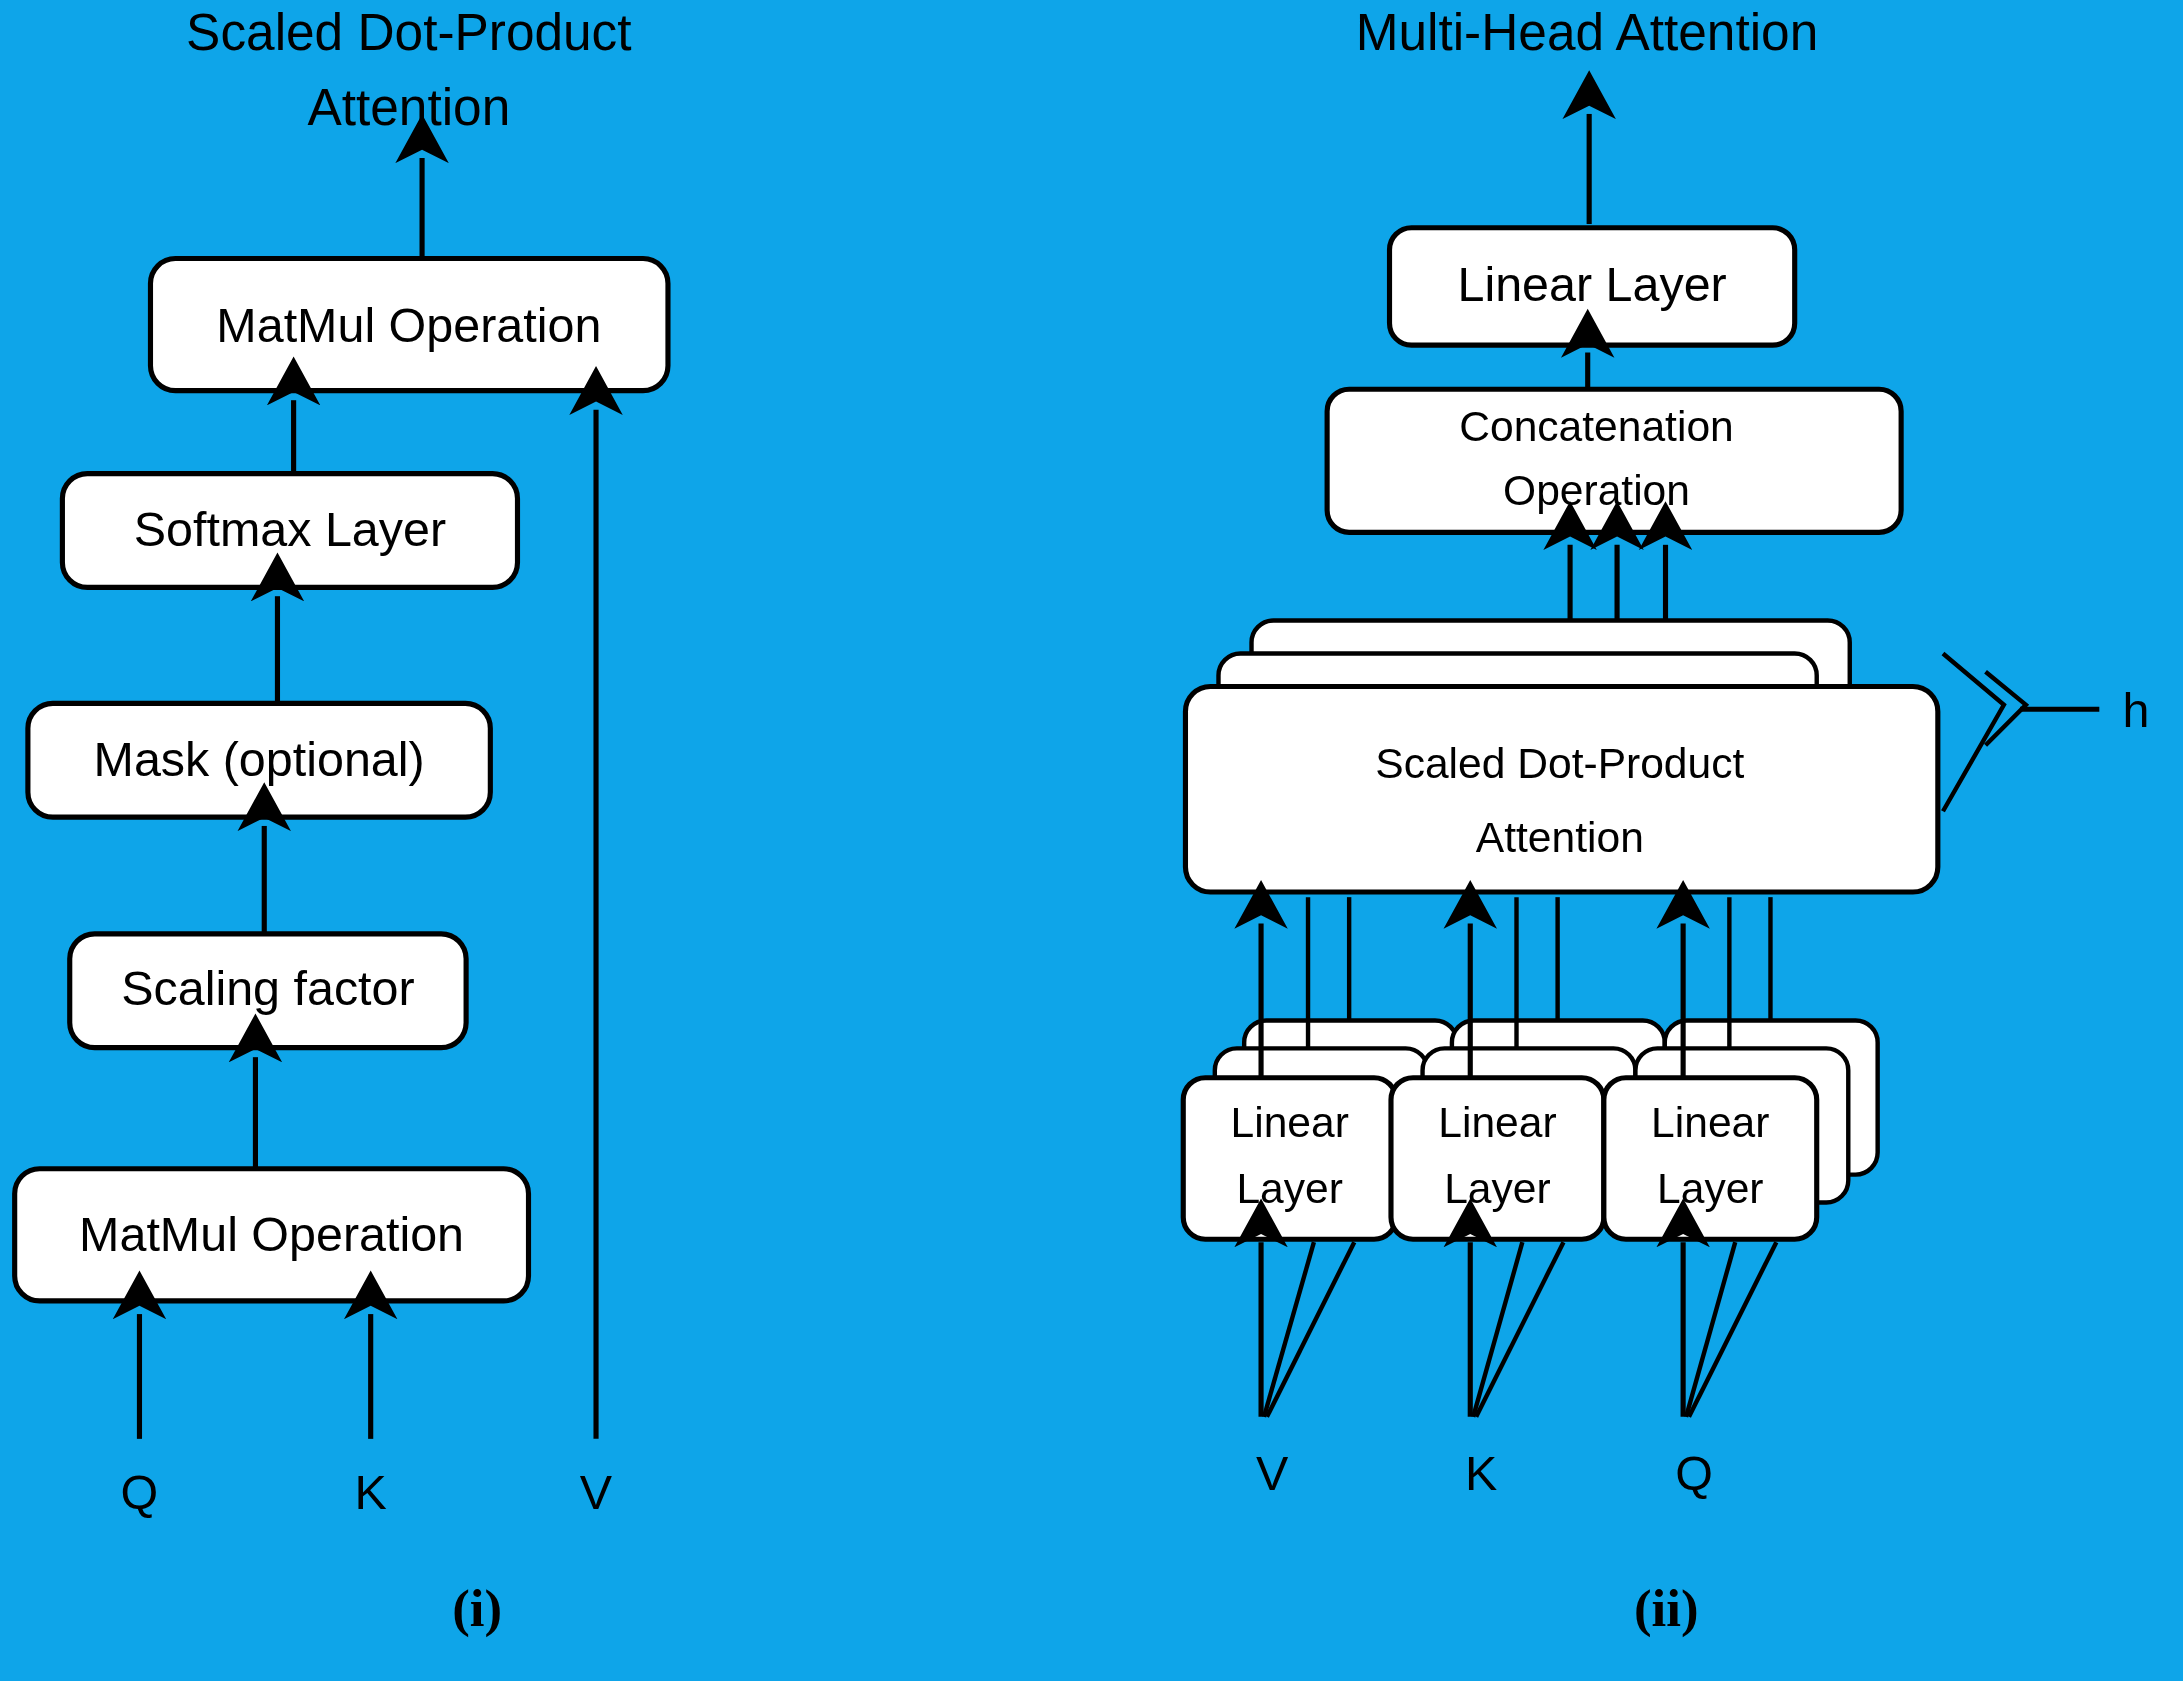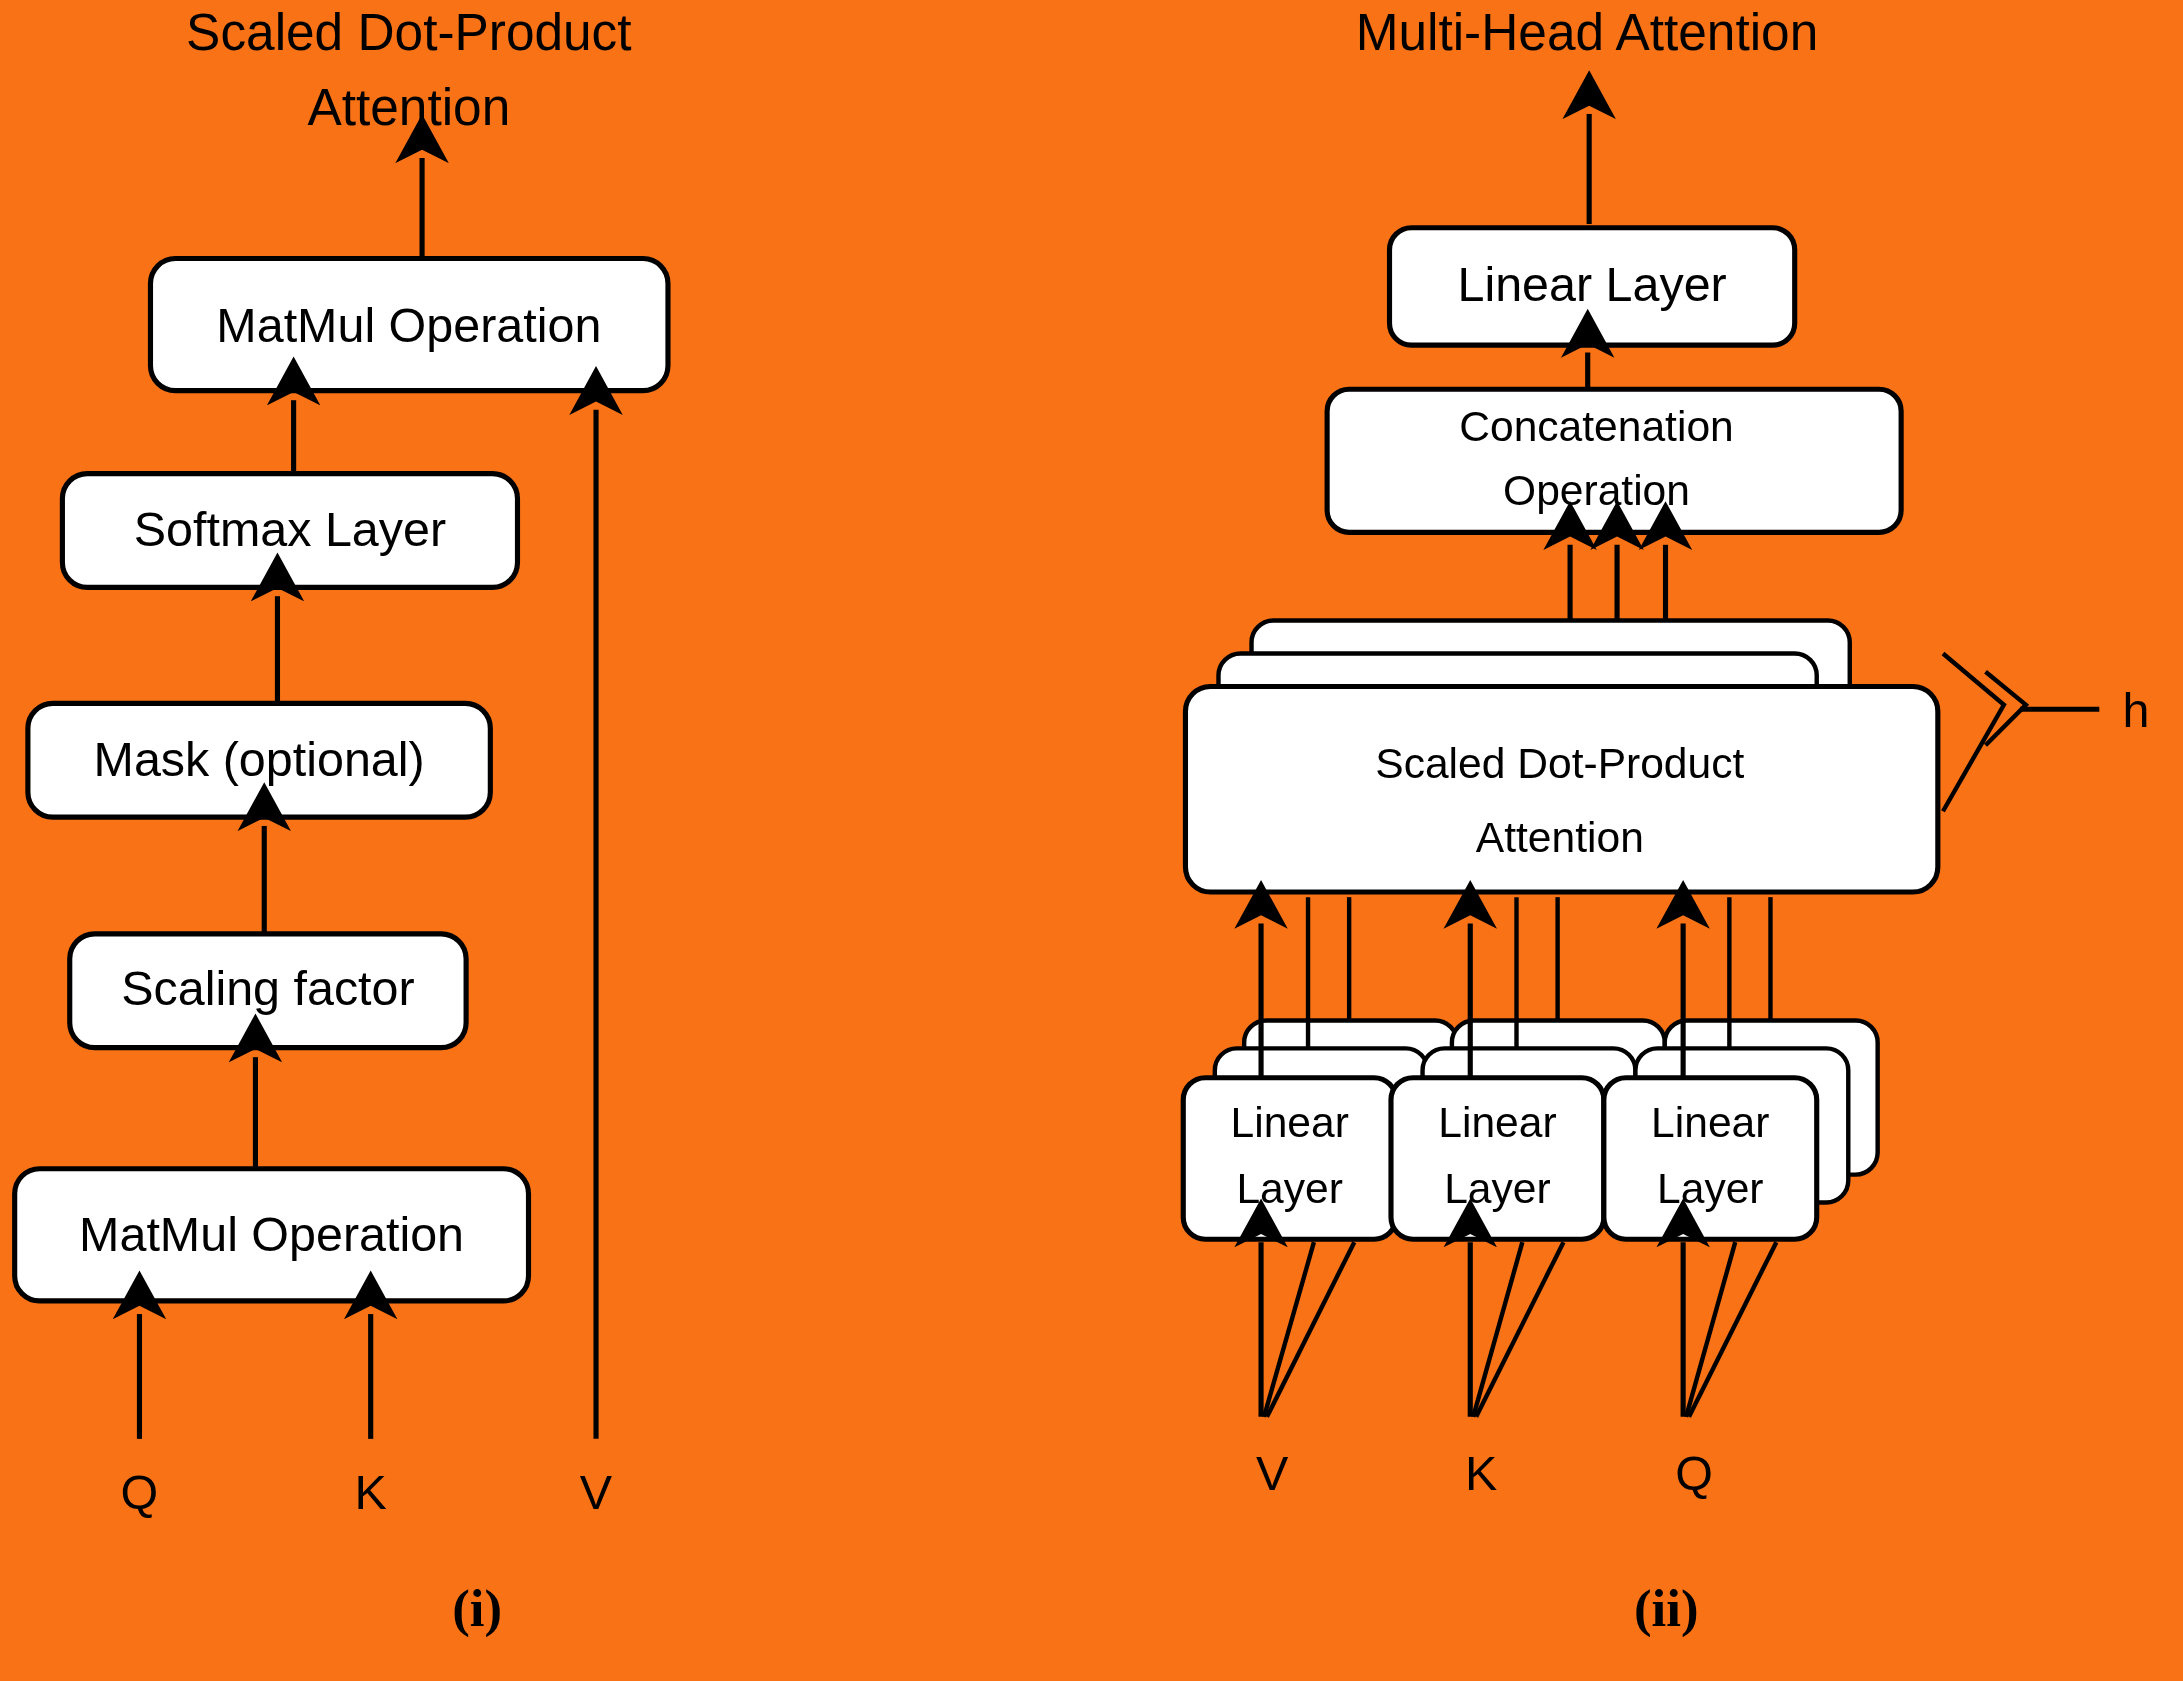--- a/index.html
+++ b/index.html
@@ -1,18 +1,18 @@
 <!DOCTYPE html>
 <html style="font-size:11.7px"><head>
 <meta charset="utf-8">
 <style>
   html,body{margin:0;padding:0;background:#ffffff;}
   body{width:2183px;height:1682px;overflow:hidden;
        font-family:"Liberation Sans", sans-serif;color:#000;}
-  #root{position:relative;width:2183px;height:1682px;background:#f97316;}
+  #root{position:relative;width:2183px;height:1682px;background:#0ea5e9;}
   svg{display:block;}
   .bx{fill:#ffffff;stroke:#000000;stroke-width:7;}
   .bx-thin{fill:#ffffff;stroke:#000000;stroke-width:6;}
   .ln{stroke:#000000;stroke-width:7;fill:none;stroke-linecap:butt;}
   .ln-thin{stroke:#000000;stroke-width:6;fill:none;}
   .ar{fill:#000000;}
   .t{font-family:"Liberation Sans", sans-serif;fill:#000;font-size:66px;
      text-anchor:middle;dominant-baseline:middle;}
   .t-title{font-family:"Liberation Sans", sans-serif;fill:#000;font-size:70px;
      text-anchor:middle;}

